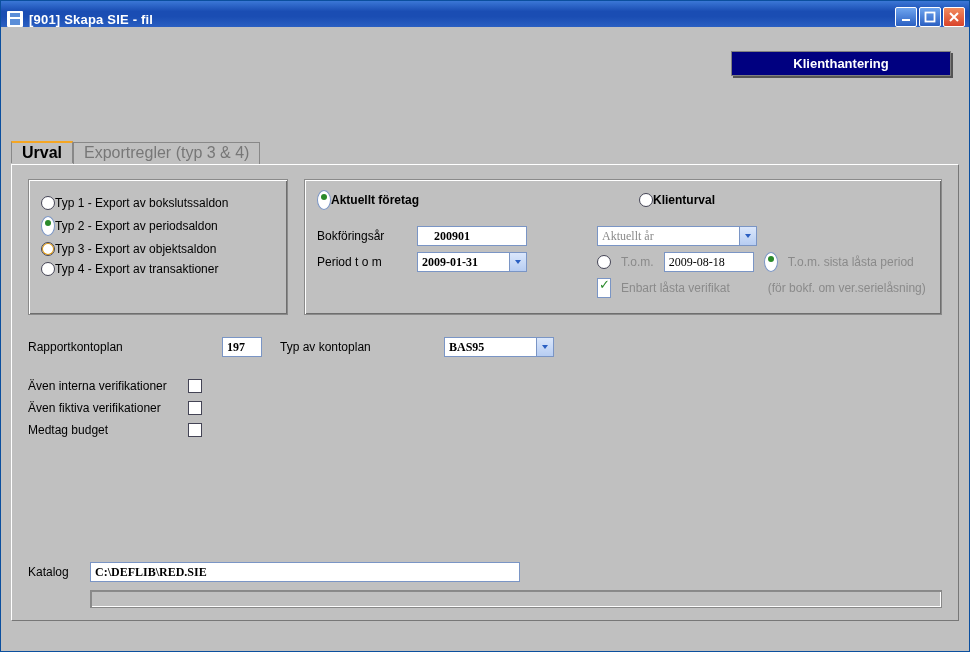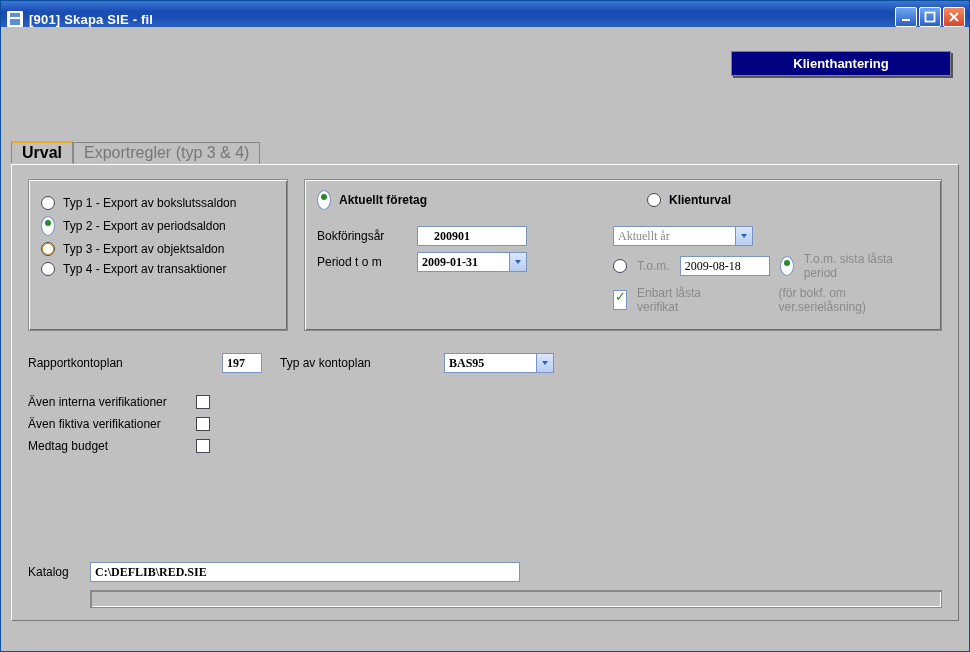--- a/index.html
+++ b/index.html
@@ -39,21 +39,21 @@
   .tab-panel {
     position:absolute; left:10px; top:163px; right:10px; bottom:30px;
     border:1px solid #fff; border-top-color:#fff; border-left-color:#fff;
     border-right-color:#777; border-bottom-color:#777;
     background:#c0c0c0; padding:14px 16px;
   }
 
   
   .group { border:1px solid #999; border-top-color:#888; border-left-color:#888; border-right-color:#fff; border-bottom-color:#fff; padding:10px 12px; position:relative; }
   .group.inset { border:1px solid #8a8a8a; box-shadow: inset 1px 1px 0 #fff, inset -1px -1px 0 #6e6e6e;}
-  .row { display:flex; align-items:center; gap:8px; }
+  .row { display:flex; align-items:center; }
   .radio, .check { width:14px; height:14px; flex:0 0 14px; }
   .radio { border:1px solid #445; border-radius:50%; background:#fff; position:relative; }
   .radio.sel::after { content:""; position:absolute; left:3px; top:3px; width:6px; height:6px; border-radius:50%; background:#2a8a2a; }
   .radio.orange { box-shadow:0 0 0 1px #e69a00 inset; }
   .check { border:1px solid #445; background:#fff; position:relative; }
   .check.sel::after { content:""; position:absolute; left:1px; top:-2px; font-size:13px; color:#2a8a2a; }
   .check.sel::after { content:"\2713"; }
   .lbl { white-space:nowrap; }
 
   .txt, .sel { height:20px; border:1px solid #7a95c5; background:#fff; font:12px Tahoma; padding:0 4px; }
@@ -62,21 +62,21 @@
   .sel .arrow svg{width:8px;height:8px;}
   .disabled { color:#8a8a8a; }
 
   
   .top-area { display:flex; gap:16px; }
   .type-box { width:260px; }
   .type-box .row { margin:6px 0; }
   .right-box { flex:1; }
   .right-head { display:flex; gap:220px; font-weight:bold; margin-bottom:10px;}
   .right-head .row{ font-weight:bold;}
-  .cols { display:flex; gap:46px; }
+  .cols { display:flex; gap:30px; }
   .col { min-width:250px; }
   .form-row { display:flex; align-items:center; gap:10px; margin:6px 0;}
   .form-row .flabel{ width:90px; }
 
   
   .mid { margin-top:22px; display:flex; align-items:center; gap:14px;}
   .opts { margin-top:22px;}
   .opts .row { margin:8px 0;}
   .opts .olabel { width:160px; }
 
@@ -171,21 +171,21 @@
                     <svg viewBox="0 0 8 8">
                       <path d="M1 2 L4 6 L7 2 Z" fill="#2a5fc2"></path>
                     </svg>
                   </span>
               </div>
             </div>
           </div>
 
           <div class="col disabled">
             <div class="form-row">
-              <div class="sel" style="width:140px">
+              <div class="sel" style="width:160px">
                 <span>Aktuellt år</span>
                 <span class="arrow">
                     <svg viewBox="0 0 8 8">
                       <path d="M1 2 L4 6 L7 2 Z" fill="#2a5fc2"></path>
                     </svg>
                   </span>
               </div>
             </div>
             <div class="form-row">
               <span class="radio"></span>

